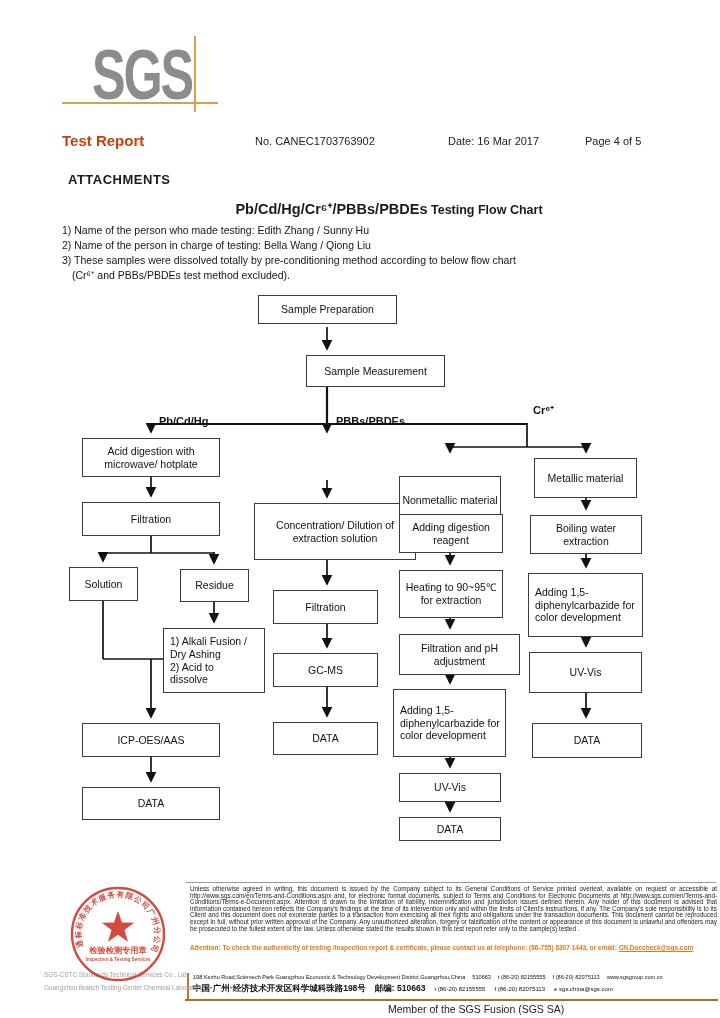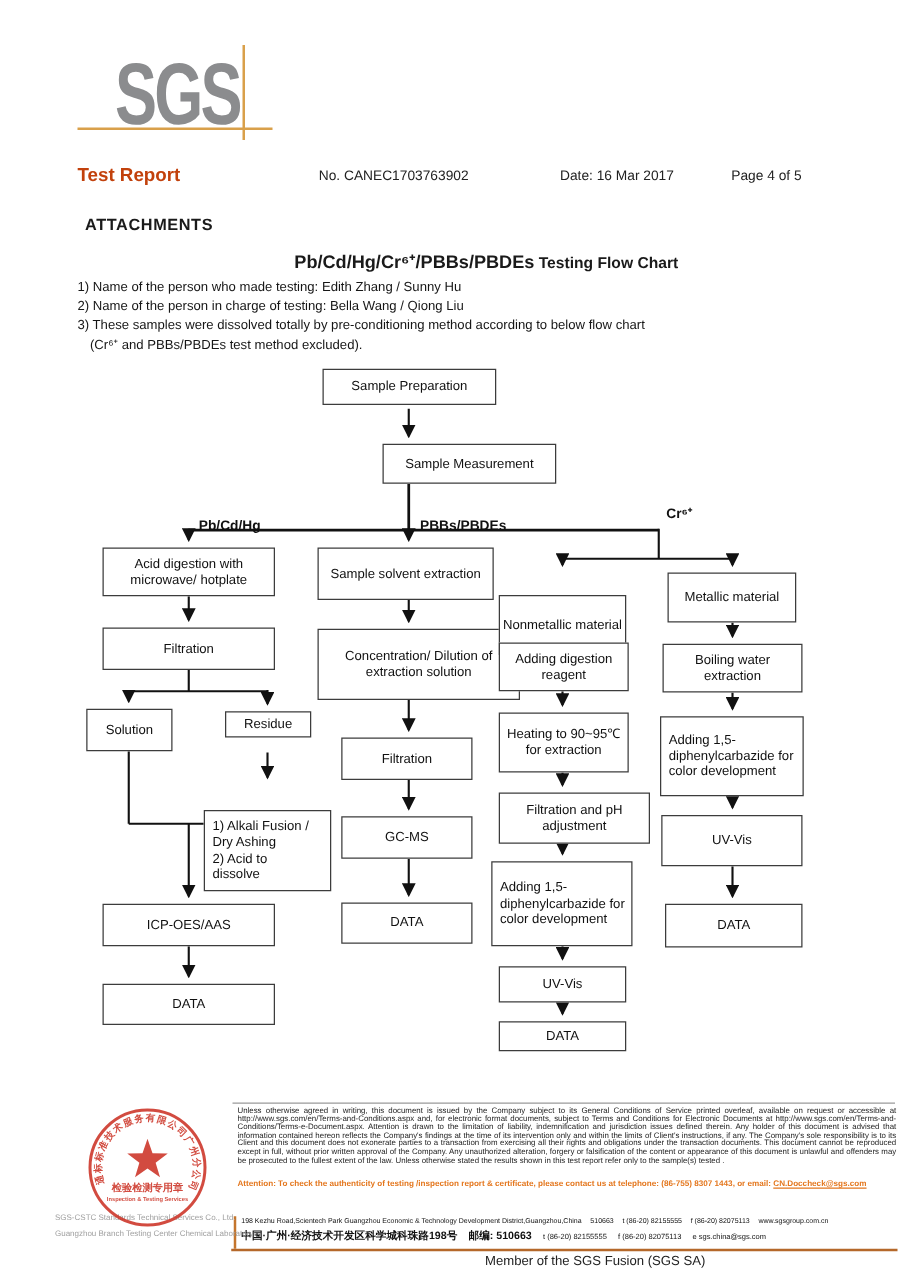--- a/index.html
+++ b/index.html
@@ -114,29 +114,28 @@
   <div class="blabel" style="left:159px;top:415px;">Pb/Cd/Hg</div>
   <div class="blabel" style="left:336px;top:415px;">PBBs/PBDEs</div>
   <div class="blabel" style="left:533px;top:402px;">Cr⁶⁺</div>
 
   <div class="fbox" style="left:258px;top:295px;width:139px;height:29px;">Sample Preparation</div>
   <div class="fbox" style="left:258px;top:355px;width:139px;height:32px;margin-left:48px;">Sample Measurement</div>
 
   <div class="fbox" style="left:82px;top:438px;width:138px;height:39px;">Acid digestion with microwave/ hotplate</div>
   <div class="fbox" style="left:82px;top:502px;width:138px;height:34px;">Filtration</div>
   <div class="fbox" style="left:69px;top:567px;width:69px;height:34px;">Solution</div>
-  <div class="fbox" style="left:180px;top:569px;width:69px;height:21px;">Residue</div>
-  <div class="fbox leftal pre" style="left:163px;top:628px;width:102px;height:65px;margin-top:20px;">1) Alkali Fusion /
+  <div class="fbox" style="left:180px;top:569px;width:69px;height:33px;">Residue</div>
+  <div class="fbox leftal pre" style="left:163px;top:628px;width:102px;height:65px;">1) Alkali Fusion /
     Dry Ashing
 2) Acid to
     dissolve</div>
   <div class="fbox" style="left:82px;top:723px;width:138px;height:34px;">ICP-OES/AAS</div>
   <div class="fbox" style="left:82px;top:787px;width:138px;height:33px;">DATA</div>
 
-  <div class="fbox" style="left:254px;top:438px;width:141px;height:42px;">Sample solvent extraction</div>
   <div class="fbox" style="left:254px;top:503px;width:162px;height:57px;">Concentration/ Dilution of extraction solution</div>
   <div class="fbox" style="left:273px;top:590px;width:105px;height:34px;">Filtration</div>
   <div class="fbox" style="left:273px;top:653px;width:105px;height:34px;">GC-MS</div>
   <div class="fbox" style="left:273px;top:722px;width:105px;height:33px;">DATA</div>
 
   <div class="fbox" style="left:399px;top:476px;width:102px;height:48px;">Nonmetallic material</div>
   <div class="fbox" style="left:399px;top:514px;width:104px;height:39px;">Adding digestion reagent</div>
   <div class="fbox" style="left:399px;top:570px;width:104px;height:48px;">Heating to 90~95℃ for extraction</div>
   <div class="fbox" style="left:399px;top:634px;width:121px;height:41px;">Filtration and pH adjustment</div>
   <div class="fbox leftal" style="left:393px;top:689px;width:113px;height:68px;">Adding 1,5-diphenylcarbazide for color development</div>

